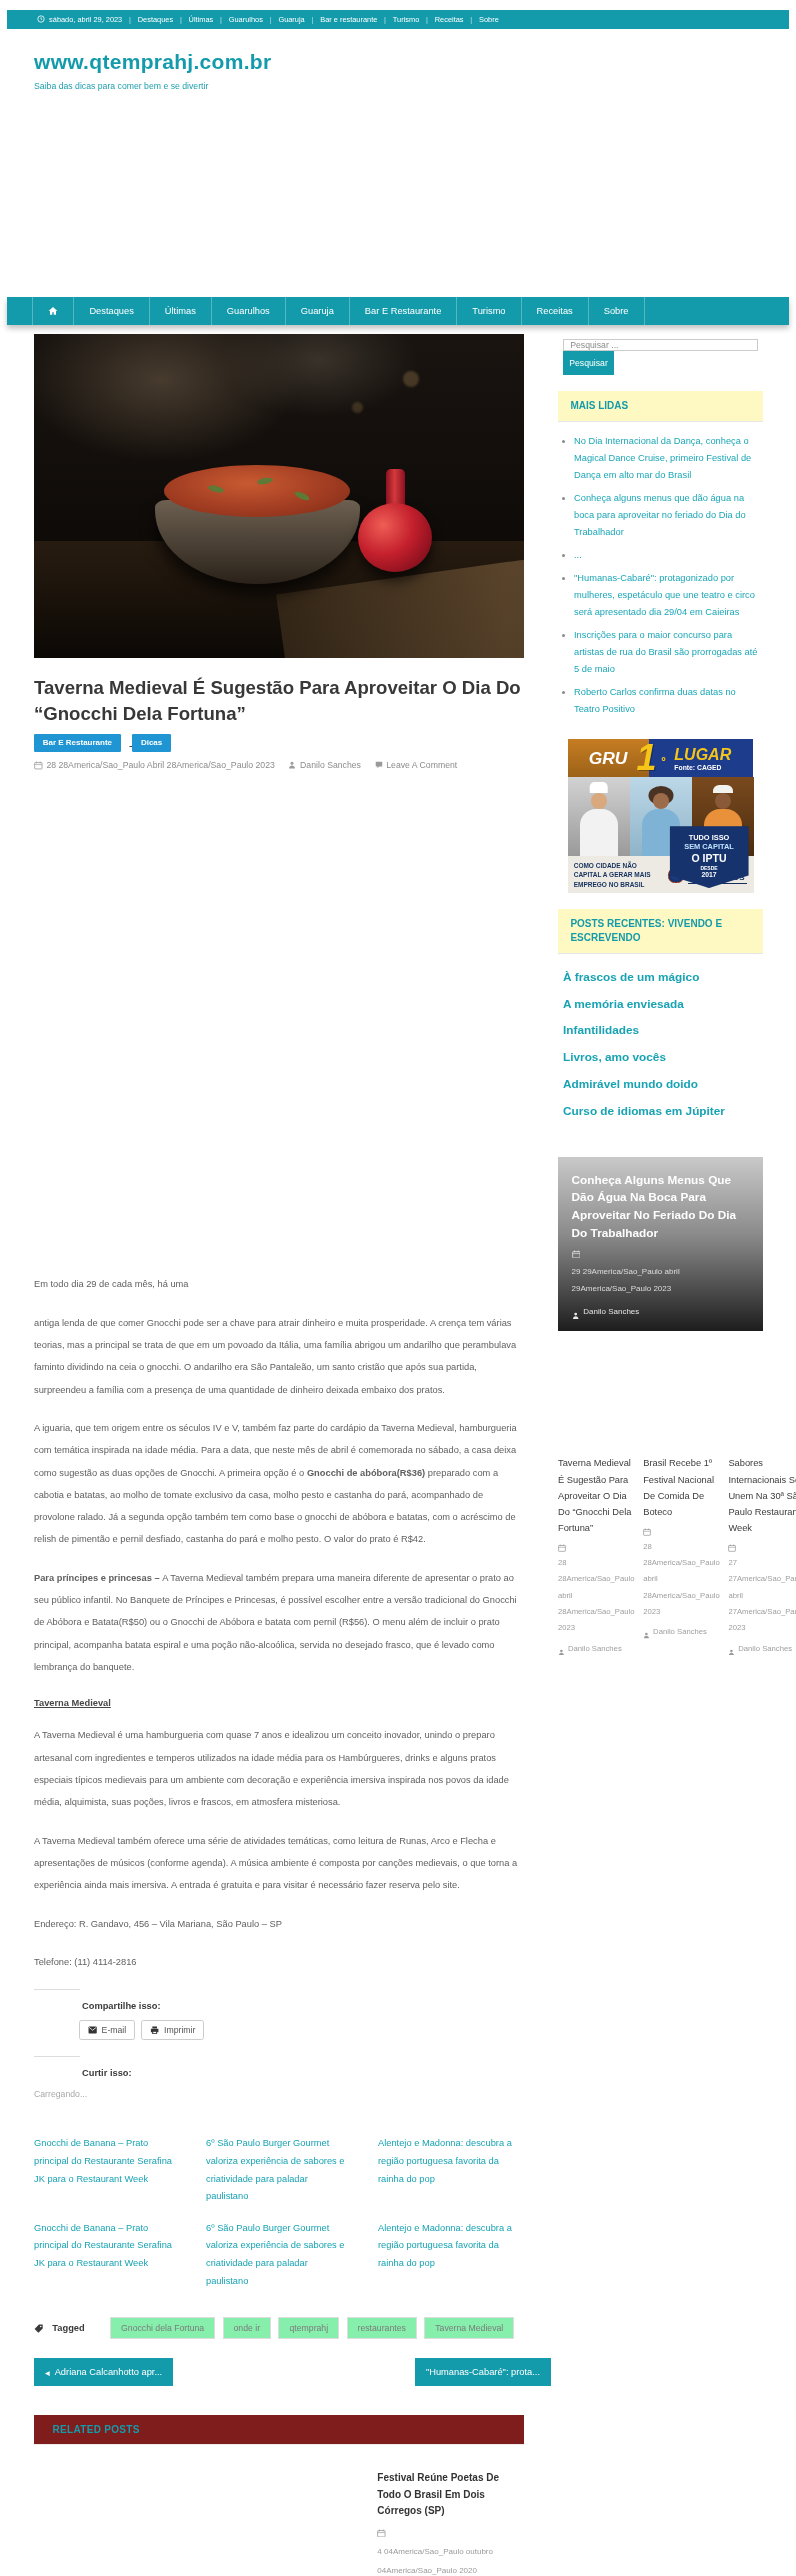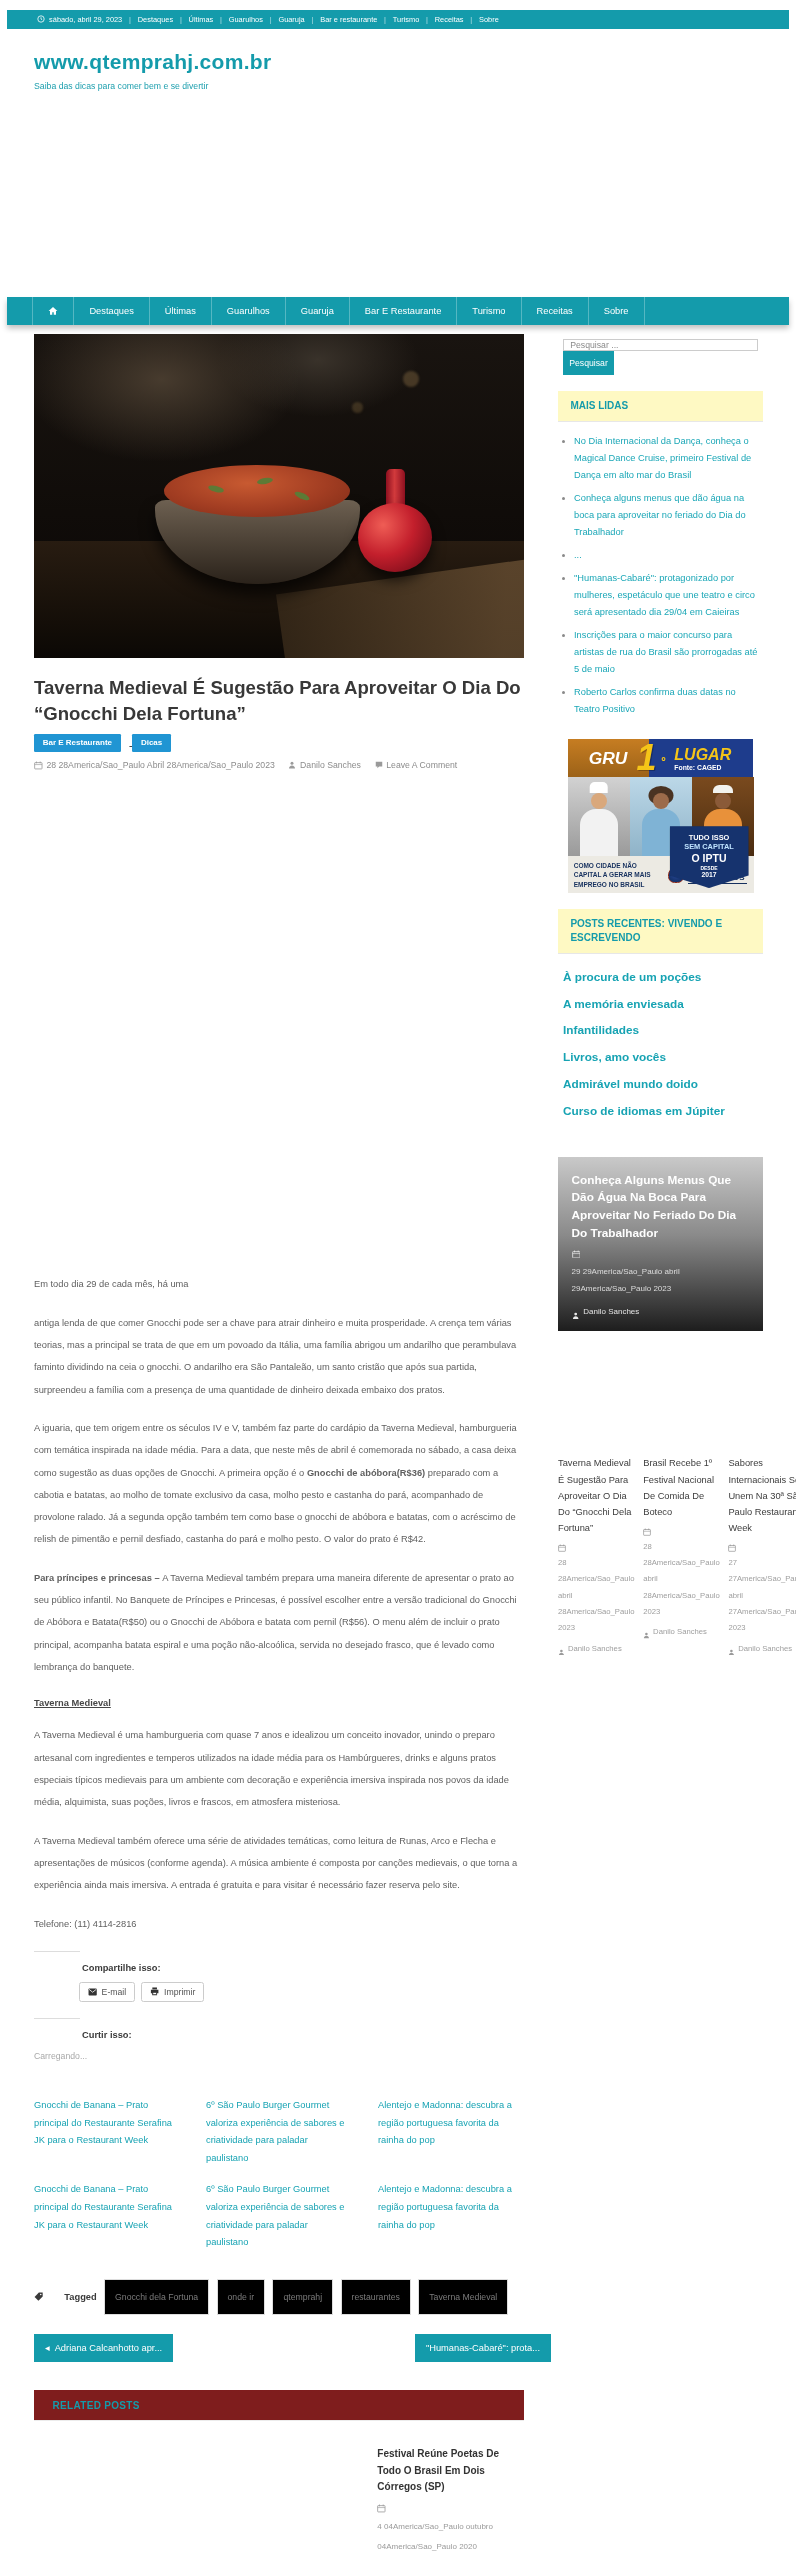--- a/index.html
+++ b/index.html
@@ -65,22 +65,22 @@
   .share-label, .like-label { margin-top: 11px; font-size: 9.3px; font-weight: bold; color: #3a3a3a; margin-left: 48px; }
   .share-buttons { margin-top: 8.7px; margin-left: 45px; display: flex; gap: 6.2px; }
   .share-btn { display: inline-flex; align-items: center; gap: 4.3px; border: 0.6px solid #ccc; border-radius: 2.5px; padding: 4.3px 8px; font-size: 8.7px; color: #555; background: #fff; cursor: pointer; }
   .share-btn .icon { color: #333; display: inline-flex; }
   .loading-text { margin-top: 11px; color: #a9a9a9; font-size: 8.7px; }
 
   .related-links { margin-top: 36px; display: grid; grid-template-columns: 1fr 1fr 1fr; column-gap: 26px; row-gap: 13.6px; }
   .related-link { color: #17a3b3; font-size: 9.3px; line-height: 1.9; cursor: pointer; }
 
   .tag-row { margin-top: 27px; display: flex; align-items: center; flex-wrap: wrap; gap: 7.4px; font-size: 9.3px; color: #3a3a3a; }
-  .tag-label { display: inline-flex; align-items: center; gap: 21px; font-weight: bold; margin-right: 0; }
-  .tag-chip { border: 0.6px solid #ddd; color: #7b7b7b; font-size: 8.7px; padding: 12px 10px; cursor: pointer; background: #000000; }
+  .tag-label { display: inline-flex; align-items: center; gap: 9px; font-weight: bold; margin-right: 18px; }
+  .tag-chip { border: 0.6px solid #ddd; color: #7b7b7b; font-size: 8.7px; padding: 5px 10px; cursor: pointer; background: #86efac; }
 
   .post-nav { margin-top: 18.6px; display: flex; justify-content: space-between; }
   .post-nav-btn { background: #149bab; color: #fff; font-size: 9.3px; padding: 8.7px 11px; cursor: pointer; display: inline-flex; align-items: center; gap: 5px; }
   .post-nav-btn.next { margin-right: -27px; }
 
   .related-heading-bar { margin-top: 28.5px; background: #7f1d1d; border-bottom: 0.6px solid #ececec; padding: 9.3px 18.6px; }
   .related-heading { color: #149bab; font-weight: bold; font-size: 10px; letter-spacing: 0.3px; }
 
   .related-grid { margin-top: 25px; display: grid; grid-template-columns: 1fr 1fr 1fr; column-gap: 25px; }
   .rp-card .rp-title { font-size: 10px; font-weight: bold; color: #333; line-height: 1.65; cursor: pointer; }
@@ -273,20 +273,21 @@
     <div class="article-ad-gap"></div>
 
     <div class="article-body">
       <p>Em todo dia 29 de cada mês, há uma</p>
       <p>antiga lenda de que comer Gnocchi pode ser a chave para atrair dinheiro e muita prosperidade. A crença tem várias teorias, mas a principal se trata de que em um povoado da Itália, uma família abrigou um andarilho que perambulava faminto dividindo na ceia o gnocchi. O andarilho era São Pantaleão, um santo cristão que após sua partida, surpreendeu a família com a presença de uma quantidade de dinheiro deixada embaixo dos pratos.</p>
       <p><span>A iguaria, que tem origem entre os séculos IV e V, também faz parte do cardápio da Taverna Medieval, hamburgueria com temática inspirada na idade média. Para a data, que neste mês de abril é comemorada no sábado, a casa deixa como sugestão as duas opções de Gnocchi.   A primeira opção é o </span><strong>Gnocchi de abóbora(R$36)</strong><span> preparado com a cabotia e batatas, ao molho de tomate exclusivo da casa, molho pesto e castanha do pará, acompanhado de provolone ralado.  Já a segunda opção também tem como base o gnocchi de abóbora e batatas, com o acréscimo de relish de pimentão e pernil desfiado, castanha do pará e molho pesto. O valor do prato é R$42.</span></p>
       <p><strong>Para príncipes e princesas – </strong><span> A Taverna Medieval também prepara uma maneira diferente de apresentar o prato ao seu público infantil. No Banquete de Príncipes e Princesas, é possível escolher entre a versão tradicional do Gnocchi de Abóbora e Batata(R$50) ou o Gnocchi de Abóbora e batata com pernil (R$56). O menu além de incluir o prato principal, acompanha batata espiral e uma poção não-alcoólica, servida no desejado frasco, que é levado como lembrança do banquete.</span></p>
       <div class="article-subheading">Taverna Medieval</div>
       <p>A Taverna Medieval é uma hamburgueria com quase 7 anos e idealizou um conceito inovador, unindo o preparo artesanal com ingredientes e temperos utilizados na idade média para os Hambúrgueres, drinks e alguns pratos especiais típicos medievais para um ambiente com decoração e experiência imersiva inspirada nos povos da idade média, alquimista, suas poções, livros e frascos, em atmosfera misteriosa.</p>
       <p>A Taverna Medieval também oferece uma série de atividades temáticas, como leitura de Runas, Arco e Flecha e apresentações de músicos (conforme agenda). A música ambiente é composta por canções medievais, o que torna a experiência ainda mais imersiva. A entrada é gratuita e para visitar é necessário fazer reserva pelo site.</p>
+      <p>Endereço: R. Gandavo, 456 – Vila Mariana, São Paulo – SP</p>
       <p>Telefone: (11) 4114-2816</p>
     </div>
 
     <div class="short-divider"></div>
     <div class="share-label">Compartilhe isso:</div>
     <div class="share-buttons">
       <button class="share-btn">
         <span class="icon">
             <svg width="9.3" height="8" viewBox="0 0 16 14">
               <rect x="0.8" y="1" width="14.4" height="12" rx="1.4" fill="currentColor"></rect>
@@ -430,21 +431,21 @@
           <div class="ad-brand-text">
             <div class="ad-brand-top">CIDADE DE</div>
             <div class="ad-brand-bottom">GUARULHOS</div>
           </div>
         </div>
       </div>
     </div>
 
     <div class="widget-header">POSTS RECENTES: VIVENDO E ESCREVENDO</div>
     <ul class="recent-list">
-      <li><a>À procura de um poções</a></li>
+      <li><a>À frascos de um mágico</a></li>
       <li><a>A memória enviesada</a></li>
       <li><a>Infantilidades</a></li>
       <li><a>Livros, amo vocês</a></li>
       <li><a>Admirável mundo doido</a></li>
       <li><a>Curso de idiomas em Júpiter</a></li>
     </ul>
 
     <div class="featured-card">
       <div class="featured-title">Conheça Alguns Menus Que Dão Água Na Boca Para Aproveitar No Feriado Do Dia Do Trabalhador</div>
       <span class="icon">

